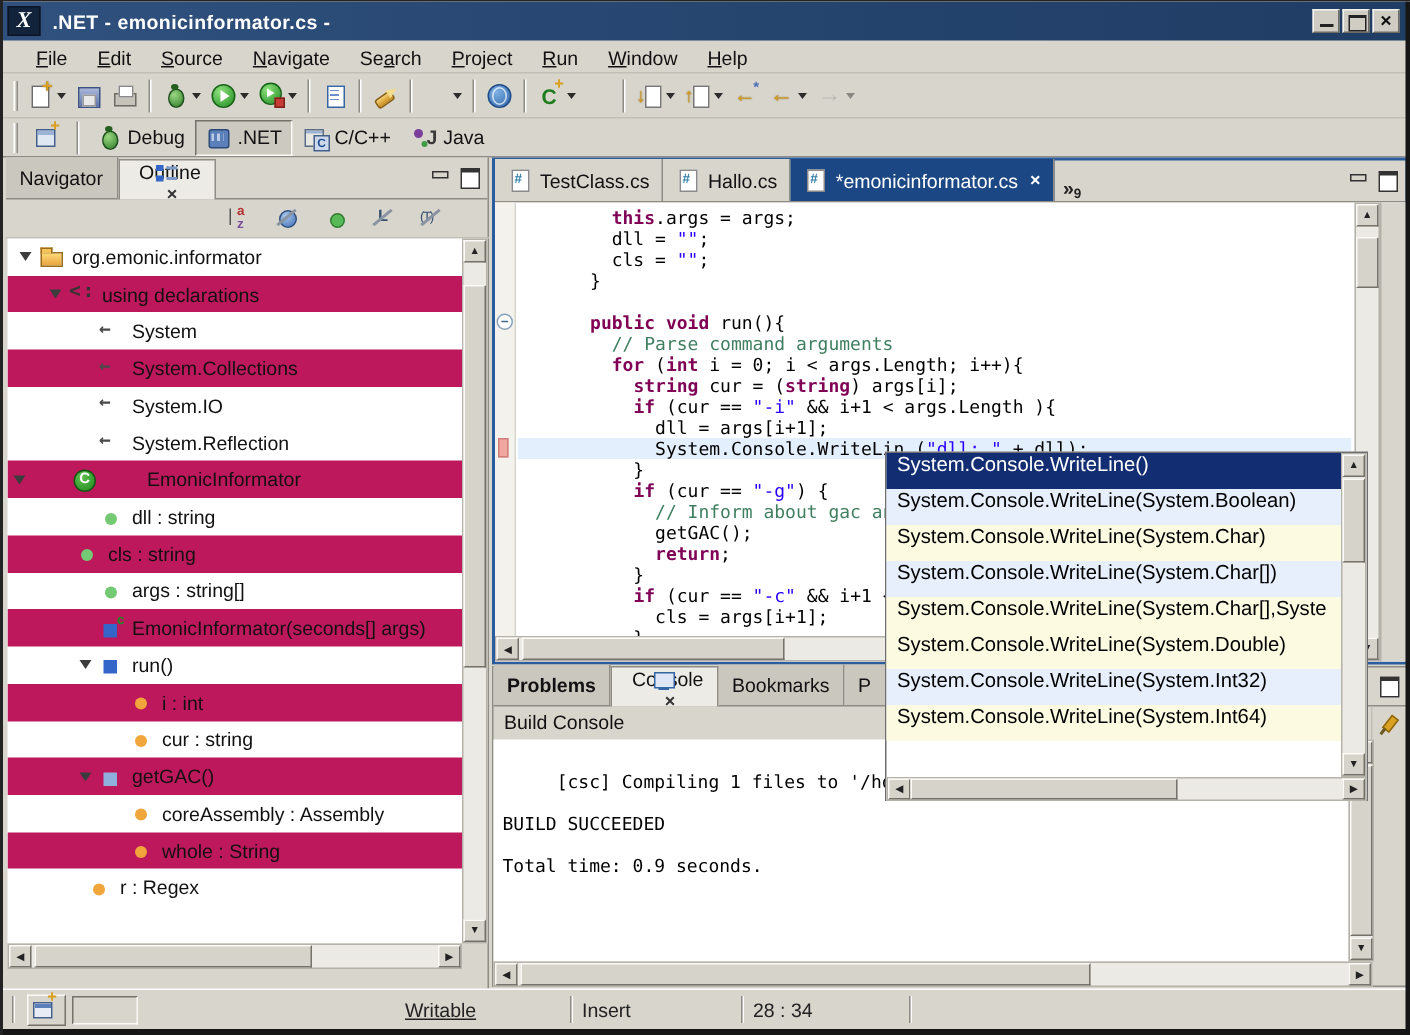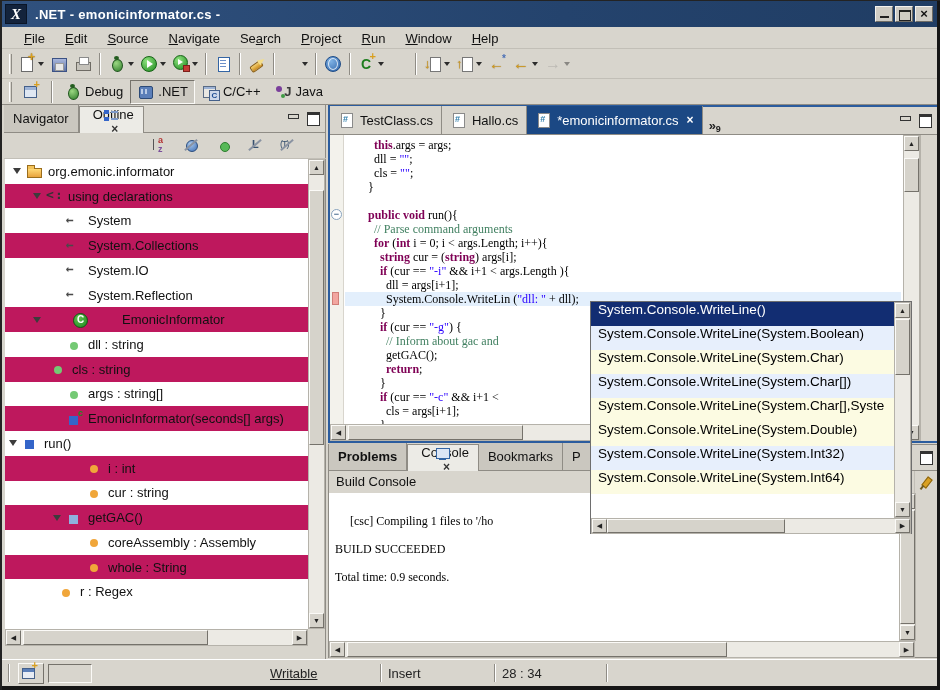--- a/index.html
+++ b/index.html
@@ -151,21 +151,21 @@
   .etab.active{background:#1b4884;color:#fff;}
   .etab .close{margin-left:8px;font:bold 12px "Liberation Sans",sans-serif;color:#fff;}
   .ic-csharp-file::before{left:3px;top:2px;width:10px;height:13px;background:#fff;border:1px solid #8a8a8a;}
   .ic-csharp-file::after{content:"#";left:5px;top:3px;color:#2f7daa;font:bold 9px "Liberation Sans",sans-serif;}
   #chevron{display:flex;align-items:flex-start;padding:3px 0 0 6px;font:bold 13px "Liberation Sans",sans-serif;color:#222;}
   #chevron sub{font-size:9px;margin-top:6px;}
   #edbody{position:absolute;left:0;top:28px;right:0;bottom:0;background:#fff;}
   #fold-ruler{position:absolute;left:0;top:0;width:14px;height:289px;background:#f3f2ec;border-right:1px solid #d8d5cd;}
   #code{position:absolute;left:15px;top:0;width:556px;height:289px;overflow:hidden;padding:3px 0 0 5px;
     font:12px/14px "DejaVu Sans Mono",monospace;white-space:pre;color:#000;}
-  .cline{height:14px;font-family:Liberation Serif, serif;}
+  .cline{height:14px;}
   .cline.current{background:#e3effc;margin-left:-5px;padding-left:5px;}
   .sg-k{color:#7f0055;font-weight:bold;}
   .sg-s{color:#2a00ff;}
   .sg-c{color:#3f7f5f;}
   .sg-p{color:#000;}
   #fold-minus{position:absolute;left:1px;width:11px;height:11px;border:1px solid #88a3be;border-radius:50%;background:#fff;
     color:#44688c;font:bold 9px/9px "Liberation Sans",sans-serif;text-align:center;}
   #line-marker{position:absolute;left:2px;width:7px;height:13px;background:#f2a6a0;border:1px solid #d07e78;}
   #ed-overview{position:absolute;left:590px;top:0;width:17px;height:306px;background:#d8d5cd;border-left:1px solid #b5b2aa;}
 
@@ -391,21 +391,21 @@
         <div class="trow" style="padding-left: 44px;">
           <span class="exp"></span>
           <span class="ic ic-using tico"></span>
           <span class="tlabel">System.IO</span>
         </div>
         <div class="trow" style="padding-left: 44px;">
           <span class="exp"></span>
           <span class="ic ic-using tico"></span>
           <span class="tlabel">System.Reflection</span>
         </div>
-        <div class="trow alt" style="padding-left: 24px; gap: 27px;">
+        <div class="trow alt" style=" gap: 27px;">
           <span class="exp">
             <b></b>
           </span>
           <span class="ic ic-class tico"></span>
           <span class="tlabel">EmonicInformator</span>
         </div>
         <div class="trow" style="padding-left: 44px;">
           <span class="exp"></span>
           <span class="ic ic-field tico"></span>
           <span class="tlabel">dll : string</span>
@@ -418,21 +418,21 @@
         <div class="trow" style="padding-left: 44px;">
           <span class="exp"></span>
           <span class="ic ic-field tico"></span>
           <span class="tlabel">args : string[]</span>
         </div>
         <div class="trow alt" style="padding-left: 44px;">
           <span class="exp"></span>
           <span class="ic ic-constructor tico"></span>
           <span class="tlabel">EmonicInformator(seconds[] args)</span>
         </div>
-        <div class="trow" style=" text-align: right;">
+        <div class="trow" style="padding-left: 44px; text-align: right;">
           <span class="exp">
             <b></b>
           </span>
           <span class="ic ic-method tico"></span>
           <span class="tlabel">run()</span>
         </div>
         <div class="trow alt" style="padding-left: 64px;">
           <span class="exp"></span>
           <span class="ic ic-local tico"></span>
           <span class="tlabel">i : int</span>

